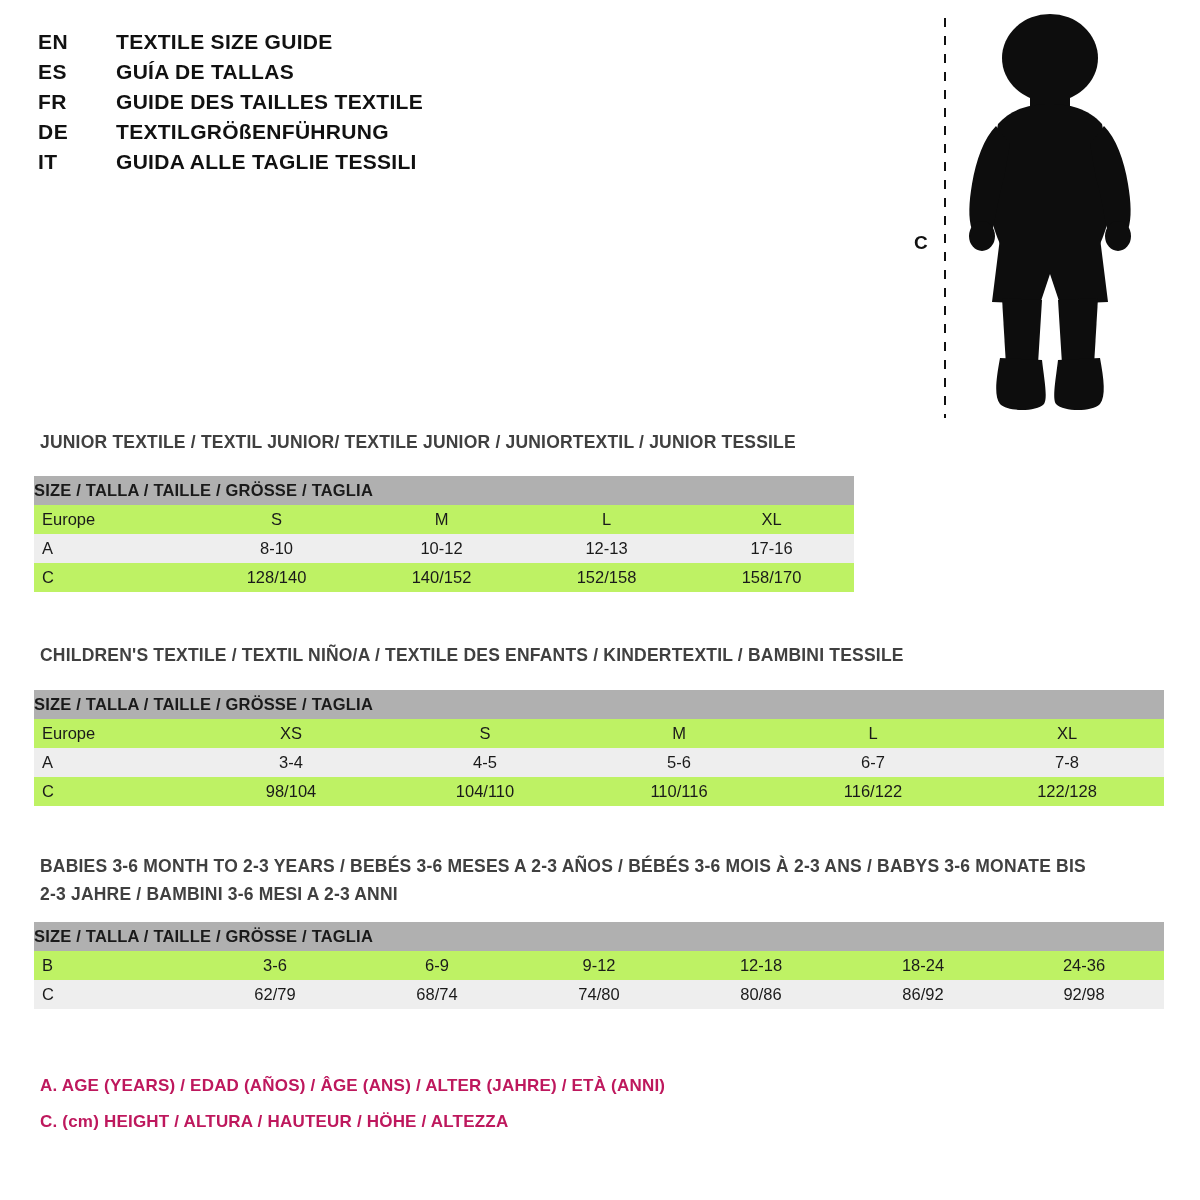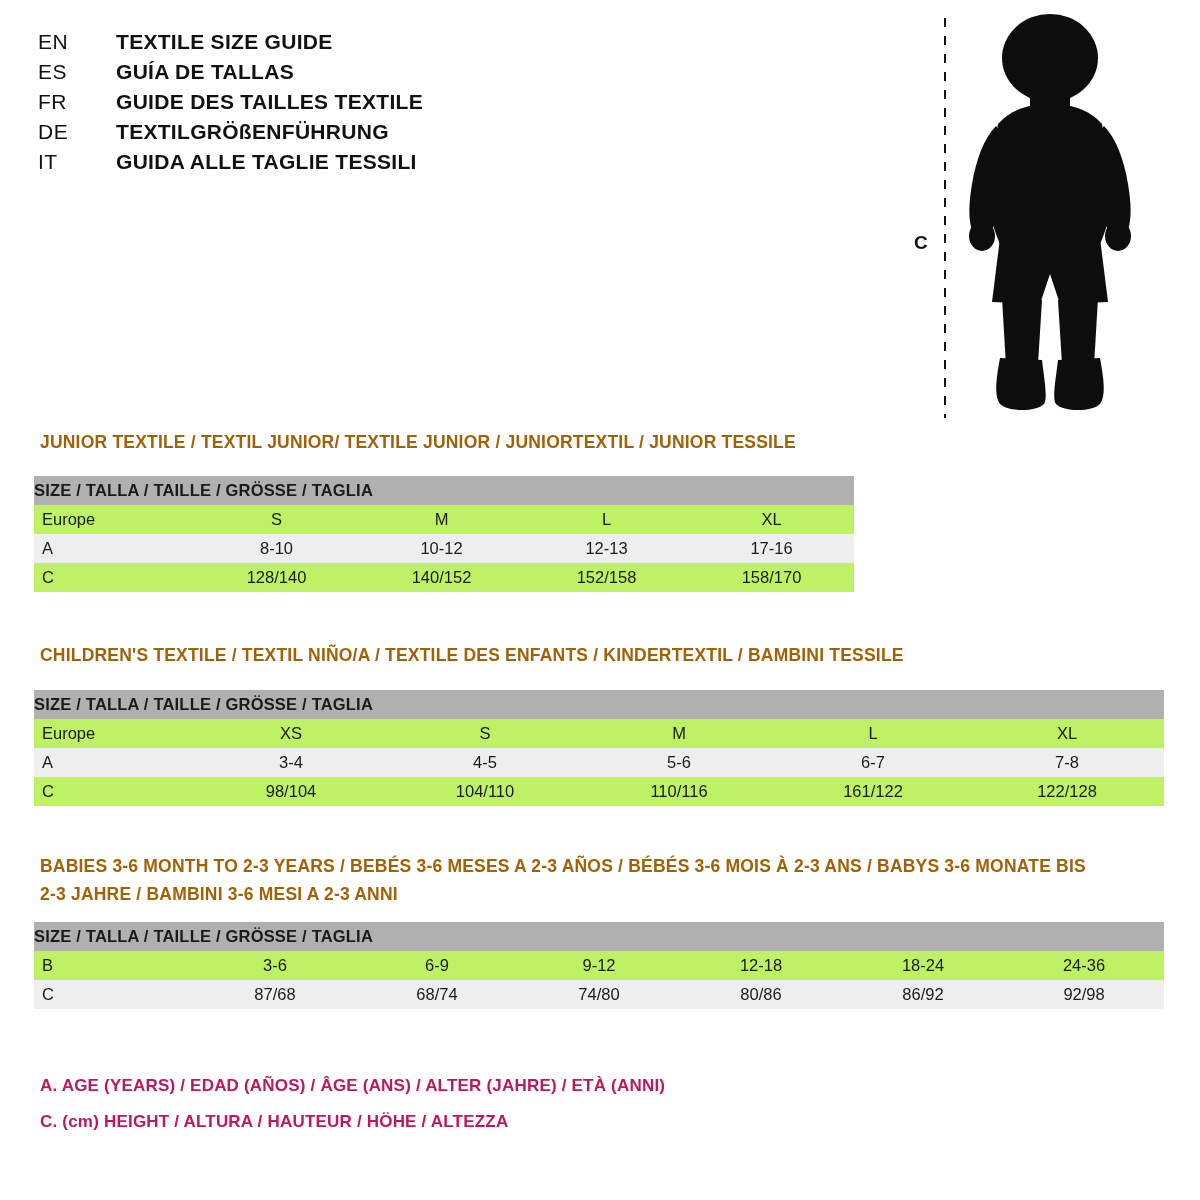--- a/index.html
+++ b/index.html
@@ -29,21 +29,21 @@
     width: 560px;
   }
   .lang-row {
     display: flex;
     align-items: baseline;
     height: 30px;
   }
   .lang-code {
     width: 78px;
     font-size: 21px;
-    font-weight: normal;
+    font-weight: bold;
     letter-spacing: 0.5px;
     color: #111;
   }
   .lang-title {
     font-size: 21px;
     font-weight: bold;
     letter-spacing: 0.3px;
     color: #111;
     white-space: nowrap;
   }
@@ -81,21 +81,21 @@
     left: 50px;
     top: 0px;
   }
 
   
   .section-title {
     position: absolute;
     font-size: 17.5px;
     font-weight: bold;
     letter-spacing: 0.2px;
-    color: #a16207;
+    color: #404040;
     white-space: nowrap;
   }
   .section-title.two-line {
     white-space: normal;
     line-height: 28px;
   }
 
   
   table.size-table {
     position: absolute;
@@ -287,21 +287,21 @@
         <td class="cell-val">4-5</td>
         <td class="cell-val">5-6</td>
         <td class="cell-val">6-7</td>
         <td class="cell-val">7-8</td>
       </tr>
       <tr class="row-white">
         <td class="cell-label">C</td>
         <td class="cell-val">98/104</td>
         <td class="cell-val">104/110</td>
         <td class="cell-val">110/116</td>
-        <td class="cell-val">161/122</td>
+        <td class="cell-val">116/122</td>
         <td class="cell-val">122/128</td>
       </tr>
     </tbody>
   </table>
 
   <div class="section-title two-line" style="left:40px; top:852px; width:1060px;">BABIES 3-6 MONTH TO 2-3 YEARS / BEBÉS 3-6 MESES A 2-3 AÑOS / BÉBÉS 3-6 MOIS À 2-3 ANS / BABYS 3-6 MONATE BIS 2-3 JAHRE / BAMBINI 3-6 MESI A 2-3 ANNI</div>
 
   <table class="size-table" style="left:34px; top:922px; width:1130px;">
     <colgroup>
       <col style="width:160px">
@@ -320,21 +320,21 @@
         <td class="cell-label">B</td>
         <td class="cell-val">3-6</td>
         <td class="cell-val">6-9</td>
         <td class="cell-val">9-12</td>
         <td class="cell-val">12-18</td>
         <td class="cell-val">18-24</td>
         <td class="cell-val">24-36</td>
       </tr>
       <tr class="row-grey">
         <td class="cell-label">C</td>
-        <td class="cell-val">87/68</td>
+        <td class="cell-val">62/79</td>
         <td class="cell-val">68/74</td>
         <td class="cell-val">74/80</td>
         <td class="cell-val">80/86</td>
         <td class="cell-val">86/92</td>
         <td class="cell-val">92/98</td>
       </tr>
     </tbody>
   </table>
 
   <div class="legend">

